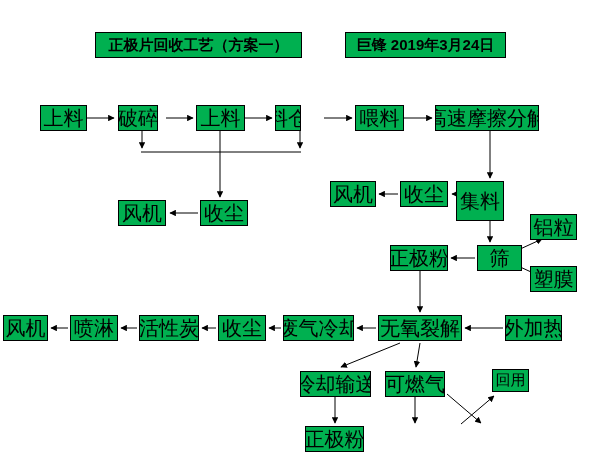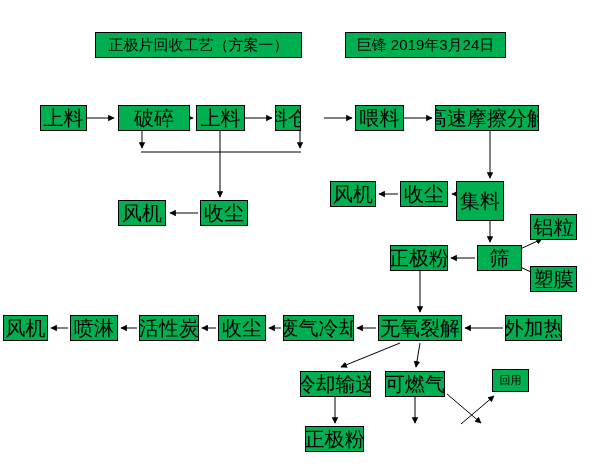--- a/index.html
+++ b/index.html
@@ -19,22 +19,22 @@
     display:flex;
     align-items:center;
     justify-content:center;
     background:var(--node-fill, #00B050);
     border:1px solid var(--node-border, #000000);
     color:var(--node-text, #000000);
     font-size:20px;
     white-space:nowrap;
     overflow:hidden;
   }
-  .title { font-size:15px; font-weight:normal; }
-  .small { font-size:11px; }
+  .title { font-size:15px; font-weight:bold; }
+  .small { font-size:15px; }
 </style>
 </head>
 <body>
 
 <div class="canvas">
 
   <svg class="arrows" width="610" height="476" viewBox="0 0 610 476">
     <defs>
       <marker id="ah" viewBox="0 0 10 10" refX="9" refY="5" markerWidth="6.5" markerHeight="6.5" orient="auto">
         <path d="M0,0 L10,5 L0,10 z" fill="#000000"></path>
@@ -74,21 +74,21 @@
     <line x1="335" y1="397" x2="335" y2="423" marker-end="url(#ah)"></line>
     <line x1="415" y1="397" x2="415" y2="423" marker-end="url(#ah)"></line>
     <line x1="447" y1="394" x2="481" y2="423" marker-end="url(#ah)"></line>
     <line x1="461" y1="424" x2="494" y2="396" marker-end="url(#ah)"></line>
   </svg>
 
   <div class="node title" style="left:95px;top:32px;width:207px;height:26px">正极片回收工艺（方案一）</div>
   <div class="node title" style="left:345px;top:32px;width:161px;height:26px">巨锋 2019年3月24日</div>
 
   <div class="node" style="left:40px;top:105px;width:47px;height:26px">上料</div>
-  <div class="node" style="left:118px;top:105px;width:72px;height:26px">破碎</div>
+  <div class="node" style="left:118px;top:105px;width:40px;height:26px">破碎</div>
   <div class="node" style="left:196px;top:105px;width:49px;height:26px">上料</div>
   <div class="node" style="left:275px;top:105px;width:26px;height:26px">料仓</div>
   <div class="node" style="left:355px;top:105px;width:49px;height:26px">喂料</div>
   <div class="node" style="left:435px;top:105px;width:104px;height:26px">高速摩擦分解</div>
 
   <div class="node" style="left:330px;top:181px;width:46px;height:26px">风机</div>
   <div class="node" style="left:400px;top:181px;width:48px;height:26px">收尘</div>
   <div class="node" style="left:456px;top:181px;width:48px;height:40px">集料</div>
 
   <div class="node" style="left:118px;top:200px;width:48px;height:26px">风机</div>

